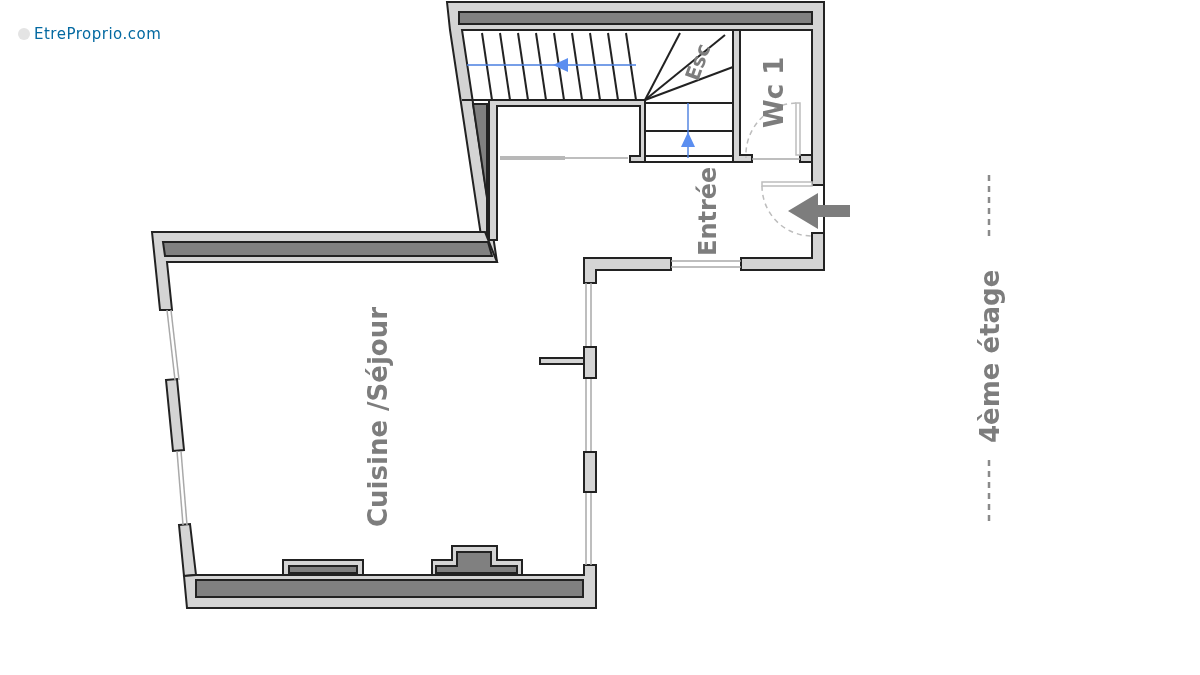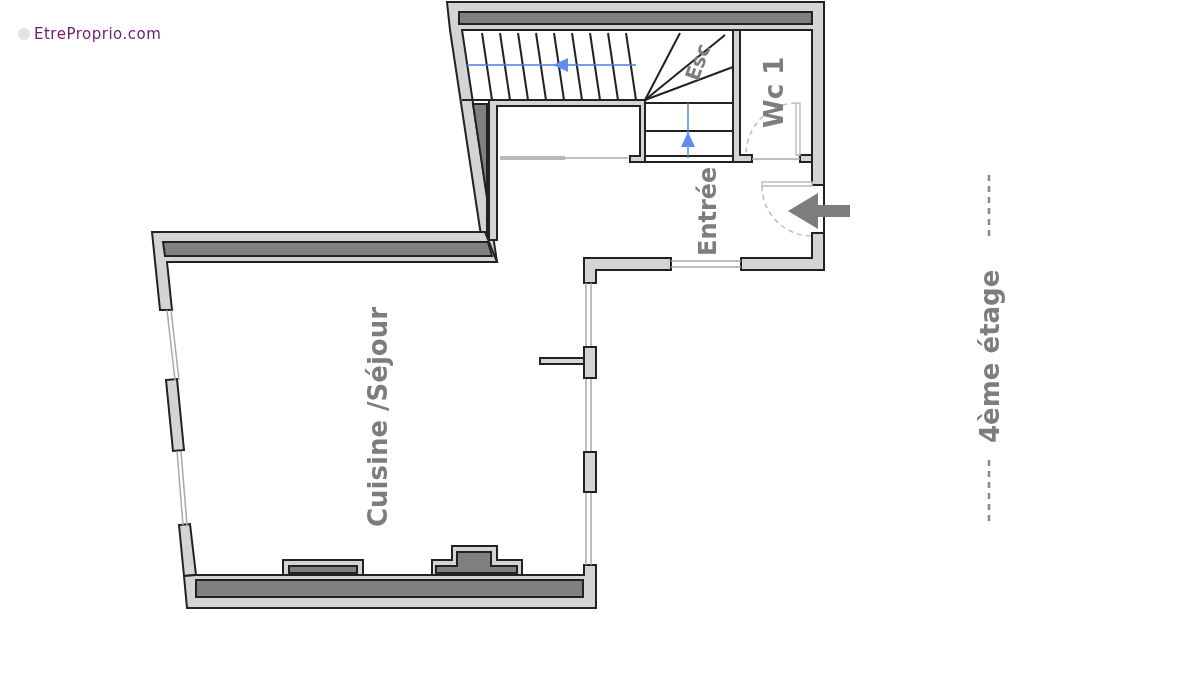--- a/index.html
+++ b/index.html
@@ -7,21 +7,21 @@
   #plan { position:absolute; left:0; top:0; width:1200px; height:675px; }
   .wall { fill:#d4d4d4; stroke:#222; stroke-width:2; stroke-linejoin:miter; }
   .wall-dark { fill:#808080; stroke:#222; stroke-width:2; }
   .win { fill:none; stroke:#a9a9a9; stroke-width:1.5; }
   .stair { fill:none; stroke:#222; stroke-width:2; }
   .arrowline { stroke:#4a7fe0; stroke-width:1.4; fill:none; }
   .arrowhead { fill:#5b8ef0; }
   .swing { fill:none; stroke:#bdbdbd; stroke-width:1.5; stroke-dasharray:5 4; }
   .door-leaf { fill:#ffffff; stroke:#bdbdbd; stroke-width:1.5; }
   .label { fill:#7d7d7d; font-family:"DejaVu Sans", sans-serif; font-weight:bold; }
-  .watermark { position:absolute; left:18px; top:25px; font-family:"DejaVu Sans", sans-serif; font-size:15px; color:#701a75; letter-spacing:0.5px; }
+  .watermark { position:absolute; left:18px; top:25px; font-family:"DejaVu Sans", sans-serif; font-size:15px; color:#0369a1; letter-spacing:0.5px; }
   .wm-dot { display:inline-block; width:12px; height:12px; border-radius:50%; background:#e4e4e4; vertical-align:-1px; margin-right:4px; }
   .dash { stroke:#8a8a8a; stroke-width:2.5; stroke-dasharray:6 5; }
 </style>
 </head>
 <body>
 
 <div class="watermark">
   <span class="wm-dot"></span><span>EtreProprio.com</span>
 </div>
 

